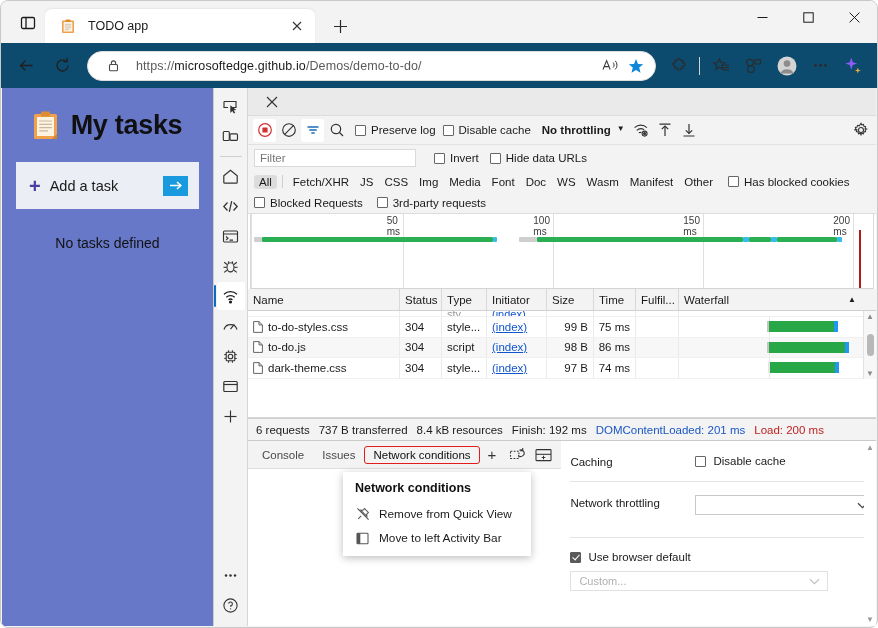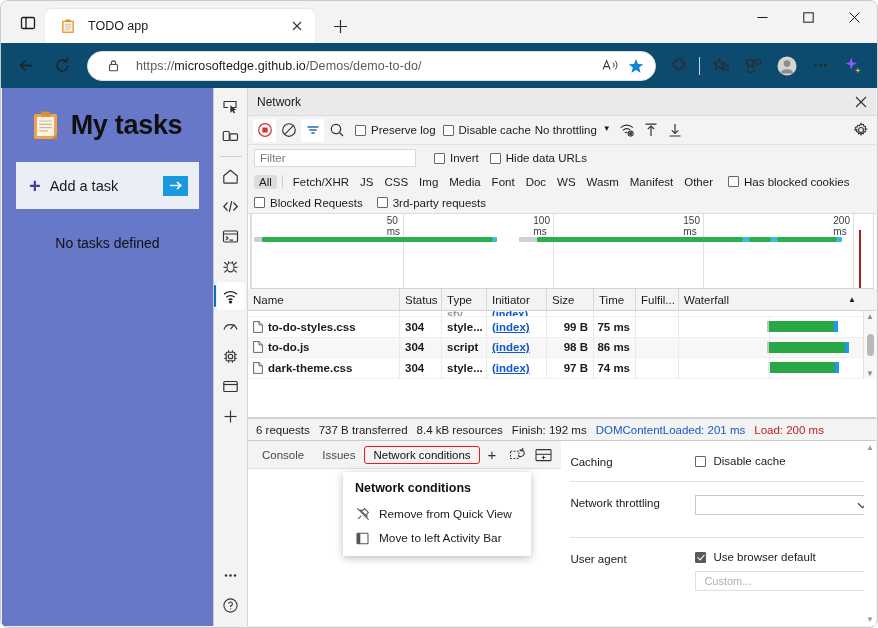--- a/index.html
+++ b/index.html
@@ -264,22 +264,23 @@
     position: absolute;
     left: 3px; top: 0.5px;
     width: 3px; height: 6px;
     border: solid #fff;
     border-width: 0 1.6px 1.6px 0;
     transform: rotate(42deg);
   }
   .throttle {
     display: flex; align-items: flex-start; gap: 6px;
     font-size: 11.5px; color: #1a1a1a;
-    margin-left: 3px;
+    margin-left: 10px;
     white-space: nowrap;
+    font-weight: bold;
   }
 
   .nw-filterbar {
     height: 26px;
     display: flex;
     align-items: center;
     padding: 0 6px;
     background: #f3f3f3;
     flex-shrink: 0;
   }
@@ -377,21 +378,21 @@
     color: #1a1a1a;
     flex-shrink: 0;
   }
   .req-head > div {
     border-right: 1px solid #d8d8d8;
     padding: 3px 5px;
     display: flex; align-items: center;
     overflow: hidden;
     white-space: nowrap;
   }
-  .req-rows { position: relative; background: #fff; flex-shrink: 0; font-weight: bold; }
+  .req-rows { position: relative; background: #fff; flex-shrink: 0; }
   .req-row {
     display: flex;
     height: 20.5px;
     font-size: 11.5px;
     color: #1a1a1a;
     border-bottom: 1px solid #f0f0f0;
     align-items: center;
   }
   .req-row.alt { background: #f7f7f7; }
   .req-row > div {
@@ -841,21 +842,20 @@
             <circle cx="8.5" cy="8.5" r="6.6"></circle>
             <path d="M6.6 6.6a1.9 1.9 0 1 1 2.2 2.1v1.3" stroke-width="1.1"></path>
             <circle cx="8.6" cy="11.8" r="0.65" fill="#333" stroke="none"></circle>
           </svg>
         </div>
       </div>
 
       <div class="dt-main">
 
         <div class="dt-header">
-          <span class="dt-header-title">Network</span>
           <span class="dt-close">
             <svg width="12" height="12" viewBox="0 0 12 12" stroke="#333" stroke-width="1.1">
               <line x1="1" y1="1" x2="11" y2="11"></line>
                 <line x1="11" y1="1" x2="1" y2="11"></line>
             </svg>
           </span>
         </div>
 
         <div class="nw-toolbar">
           <div class="nw-btn white">
@@ -1165,21 +1165,20 @@
               <span class="nc-select">
                 <span>
                   <svg width="11" height="7" viewBox="0 0 11 7" stroke="#444" stroke-width="1.2" fill="none">
                       <polyline points="1,1.3 5.5,5.6 10,1.3"></polyline>
                     </svg>
                 </span>
               </span>
             </div>
             <div class="nc-hr" style="margin-top:22px"></div>
             <div class="nc-row">
-              <span class="nc-label">User agent</span>
               <div style="display:flex;flex-direction:column;gap:8px">
                 <label class="nc-check">
                   <span class="cbx checked"></span>
                   <span>Use browser default</span>
                 </label>
                 <span class="nc-select ghost">
                   <span>Custom...</span>
                   <span>
                     <svg width="11" height="7" viewBox="0 0 11 7" stroke="#c2c2c2" stroke-width="1.2" fill="none">
                         <polyline points="1,1.3 5.5,5.6 10,1.3"></polyline>

